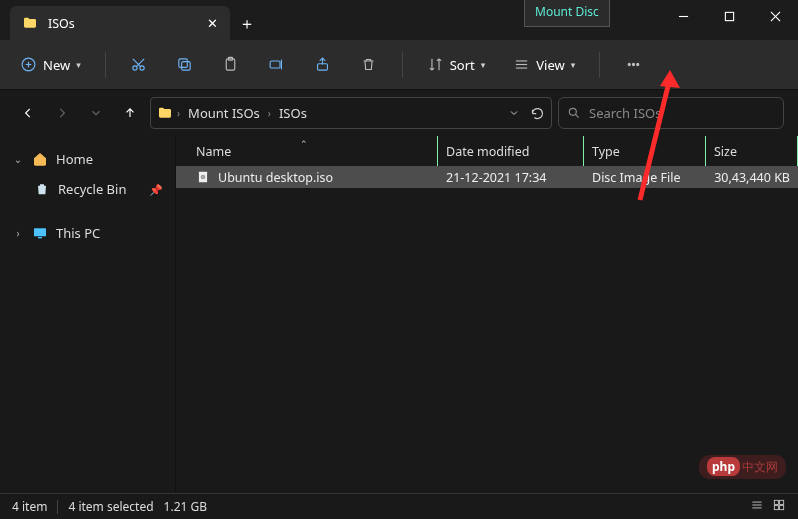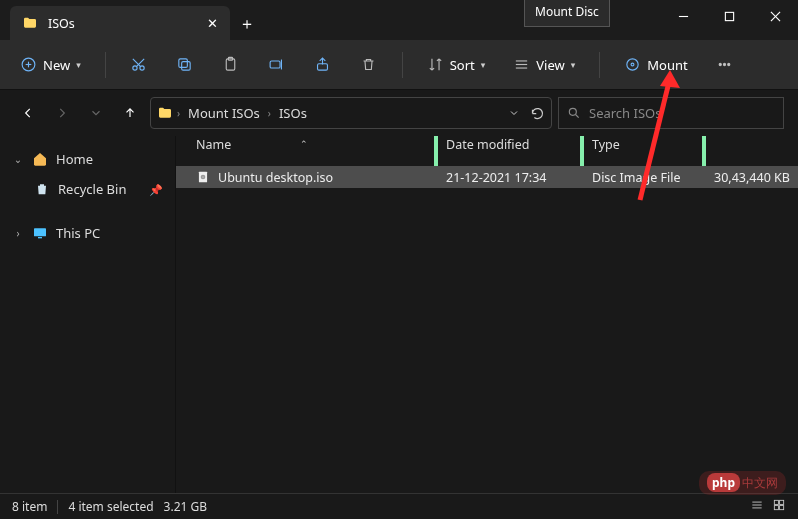--- a/index.html
+++ b/index.html
@@ -7,21 +7,21 @@
 .window { width: 798px; height: 519px; background: #1c1c1c; display: flex; flex-direction: column; }
 
 
 .titlebar { height: 40px; background: #1c1c1c; display: flex; align-items: flex-end; position: relative; }
 .tab { background: #2c2c2c; height: 34px; margin-left: 10px; border-radius: 6px 6px 0 0; display: flex; align-items: center; padding: 0 12px; gap: 10px; min-width: 220px; color: #fff; font-size: 12.5px; }
 .tab .folder-icon { width: 16px; height: 16px; fill: #ffd767; }
 .tab .close-x { margin-left: auto; color: #fff; font-size: 13px; cursor: pointer; }
 .new-tab { color: #fff; width: 34px; height: 34px; display: flex; align-items: center; justify-content: center; font-size: 16px; cursor: pointer; }
 
 .tooltip { position: absolute; top: 0; left: 524px; background: #2b2b2b; border: 1px solid #555; border-top: none; color: #ddd; font-size: 12px; padding: 4px 10px 6px 10px; line-height: 1.35; z-index: 20; }
-.tooltip .title { color: #ffffff; }
+.tooltip .title { color: #5eead4; }
 
 .win-controls { position: absolute; right: 0; top: 0; display: flex; }
 .win-btn { width: 46px; height: 32px; display: flex; align-items: center; justify-content: center; color: #fff; cursor: pointer; }
 .win-btn svg { width: 11px; height: 11px; stroke: #fff; fill: none; stroke-width: 1.2; }
 
 
 .toolbar { height: 50px; background: #2c2c2c; display: flex; align-items: center; gap: 8px; padding: 0 10px; border-bottom: 1px solid #111; }
 .tb-btn { height: 34px; padding: 0 10px; display: flex; align-items: center; gap: 6px; color: #fff; font-size: 13px; border-radius: 4px; cursor: pointer; }
 .tb-btn.icon-only { padding: 0; width: 38px; justify-content: center; }
 .tb-btn svg { width: 17px; height: 17px; }
@@ -32,58 +32,58 @@
 
 
 .navrow { height: 46px; background: #191919; display: flex; align-items: center; padding: 0 14px; gap: 6px; }
 .nav-arrow { width: 28px; height: 32px; display: flex; align-items: center; justify-content: center; color: #fff; cursor: pointer; border-radius: 4px; }
 .nav-arrow.disabled { color: #666; cursor: default; }
 .nav-arrow svg { width: 14px; height: 14px; stroke: currentColor; fill: none; stroke-width: 2; }
 .addr { flex: 1; height: 32px; border: 1px solid #444; border-radius: 4px; display: flex; align-items: center; padding: 0 6px; gap: 4px; color: #ddd; font-size: 13px; }
 .addr .crumb { padding: 2px 4px; cursor: pointer; }
 .addr .sepc { color: #888; font-size: 10px; }
 .addr .right { margin-left: auto; display: flex; gap: 10px; align-items: center; color: #ccc; }
-.search { width: 226px; height: 32px; border: 1px solid #444; border-radius: 0; display: flex; align-items: center; padding: 0 8px; gap: 8px; color: #888; font-size: 13px; }
+.search { width: 226px; height: 32px; border: 1px solid #444; border-radius: 6px; display: flex; align-items: center; padding: 0 8px; gap: 8px; color: #888; font-size: 13px; }
 .search svg { width: 14px; height: 14px; stroke: #888; fill: none; stroke-width: 2; }
 
 
 .body { flex: 1; display: flex; background: #191919; min-height: 0; }
 .sidebar { width: 175px; padding: 8px 6px; color: #ddd; font-size: 13px; }
 .sb-item { display: flex; align-items: center; gap: 8px; height: 30px; padding: 0 6px; border-radius: 4px; cursor: pointer; }
 .sb-chev { width: 12px; font-size: 10px; color: #aaa; display: inline-block; text-align: center; }
 .sb-item.indent { padding-left: 28px; }
 .sb-item svg { width: 16px; height: 16px; }
 .pin { margin-left: auto; color: #888; font-size: 11px; }
 
 .main { flex: 1; display: flex; flex-direction: column; border-left: 1px solid #111; }
 .cols { height: 30px; display: flex; align-items: center; color: #ddd; font-size: 12.5px; padding-left: 12px; position: relative; }
-.col { border-right: 4px solid #86efac; height: 100%; display: flex; align-items: flex-start; padding: 0 8px; }
+.col { border-right: 1px solid #86efac; height: 100%; display: flex; align-items: center; padding: 0 8px; }
 .col.name { width: 250px; }
 .col.date { width: 146px; }
 .col.type { width: 122px; }
 .col.size { flex: 1; }
 .sort-caret { position: absolute; left: 124px; top: 1px; color: #ccc; font-size: 9px; }
 .rows { flex: 1; overflow: auto; }
 .row { height: 22px; display: flex; align-items: center; color: #eee; font-size: 12.5px; padding-left: 12px; }
 .row.selected { background: #4d4d4d; }
 .cell { padding: 0 8px; overflow: hidden; white-space: nowrap; }
 .cell.name { width: 250px; display: flex; align-items: center; gap: 8px; }
 .cell.date { width: 146px; }
 .cell.type { width: 122px; }
-.cell.size { flex: 1; text-align: center; }
+.cell.size { flex: 1; text-align: right; }
 .cell.name svg { width: 14px; height: 14px; }
 
 
 .status { height: 26px; background: #191919; border-top: 1px solid #333; display: flex; align-items: center; color: #ddd; font-size: 12px; padding: 0 12px; gap: 10px; }
 .status .s-sep { width: 1px; height: 14px; background: #444; }
 .status .right { margin-left: auto; display: flex; gap: 8px; }
 .status .view-btn svg { width: 14px; height: 14px; stroke: #ccc; fill: none; stroke-width: 1.5; }
 
 
-.watermark { position: absolute; right: 12px; bottom: 24px; color: #a83a3b; font-size: 12px; background: rgba(170,45,45,0.25); padding: 3px 8px; border-radius: 10px; }
+.watermark { position: absolute; right: 12px; bottom: 40px; color: #a83a3b; font-size: 12px; background: rgba(170,45,45,0.25); padding: 3px 8px; border-radius: 10px; }
 .watermark b { color: #fff; background: #b93a3a; border-radius: 8px; padding: 1px 5px; margin-right: 2px; }
 .arrow-overlay { position: absolute; pointer-events: none; z-index: 30; }
 </style>
 </head>
 <body>
 
 <div class="window">
 
   <div class="titlebar">
     <div class="tab">
@@ -178,27 +178,20 @@
     <div class="tb-btn tb-gray">
       <svg viewBox="0 0 24 24">
           <line x1="4" y1="7" x2="20" y2="7"></line>
           <line x1="4" y1="12" x2="20" y2="12"></line>
           <line x1="4" y1="17" x2="20" y2="17"></line>
         </svg>
       <span>View</span>
       <span class="chev">▾</span>
     </div>
     <div class="sep"></div>
-    <div class="tb-btn tb-blue">
-      <svg viewBox="0 0 24 24">
-          <circle cx="12" cy="12" r="8"></circle>
-          <circle cx="12" cy="12" r="2"></circle>
-        </svg>
-      <span>Mount</span>
-    </div>
     <div class="tb-btn icon-only tb-gray">
       <svg viewBox="0 0 24 24">
           <circle cx="6" cy="12" r="1.5" fill="#ccc"></circle>
           <circle cx="12" cy="12" r="1.5" fill="#ccc"></circle>
           <circle cx="18" cy="12" r="1.5" fill="#ccc"></circle>
         </svg>
     </div>
   </div>
 
   <div class="navrow">
@@ -279,20 +272,23 @@
       <div class="cols">
         <span class="sort-caret">⌃</span>
         <div class="col name">
             <span>Name</span>
           </div>
         <div class="col date">
             <span>Date modified</span>
           </div>
         <div class="col type">
             <span>Type</span>
+          </div>
+        <div class="col size">
+            <span>Size</span>
           </div>
       </div>
       <div class="rows">
         <div class="row selected">
           <div class="cell name">
             <svg viewBox="0 0 24 24" fill="#eee">
                 <rect x="5" y="3" width="14" height="18" rx="1"></rect>
                 <circle cx="12" cy="12" r="4" fill="#999"></circle>
                 <circle cx="12" cy="12" r="1" fill="#eee"></circle>
               </svg>
@@ -300,24 +296,24 @@
           </div>
           <div class="cell date">21-12-2021 17:34</div>
           <div class="cell type">Disc Image File</div>
           <div class="cell size">30,43,440 KB</div>
         </div>
       </div>
     </div>
   </div>
 
   <div class="status">
-    <span>8 item</span>
+    <span>4 item</span>
     <span class="s-sep"></span>
     <span>4 item selected</span>
-    <span>3.21 GB</span>
+    <span>1.21 GB</span>
     <div class="right">
       <span class="view-btn"><svg viewBox="0 0 24 24">
             <line x1="4" y1="7" x2="20" y2="7"></line>
             <line x1="4" y1="12" x2="20" y2="12"></line>
             <line x1="4" y1="17" x2="20" y2="17"></line>
           </svg></span>
       <span class="view-btn"><svg viewBox="0 0 24 24">
             <rect x="4" y="4" width="7" height="7"></rect>
             <rect x="13" y="4" width="7" height="7"></rect>
             <rect x="4" y="13" width="7" height="7"></rect>

